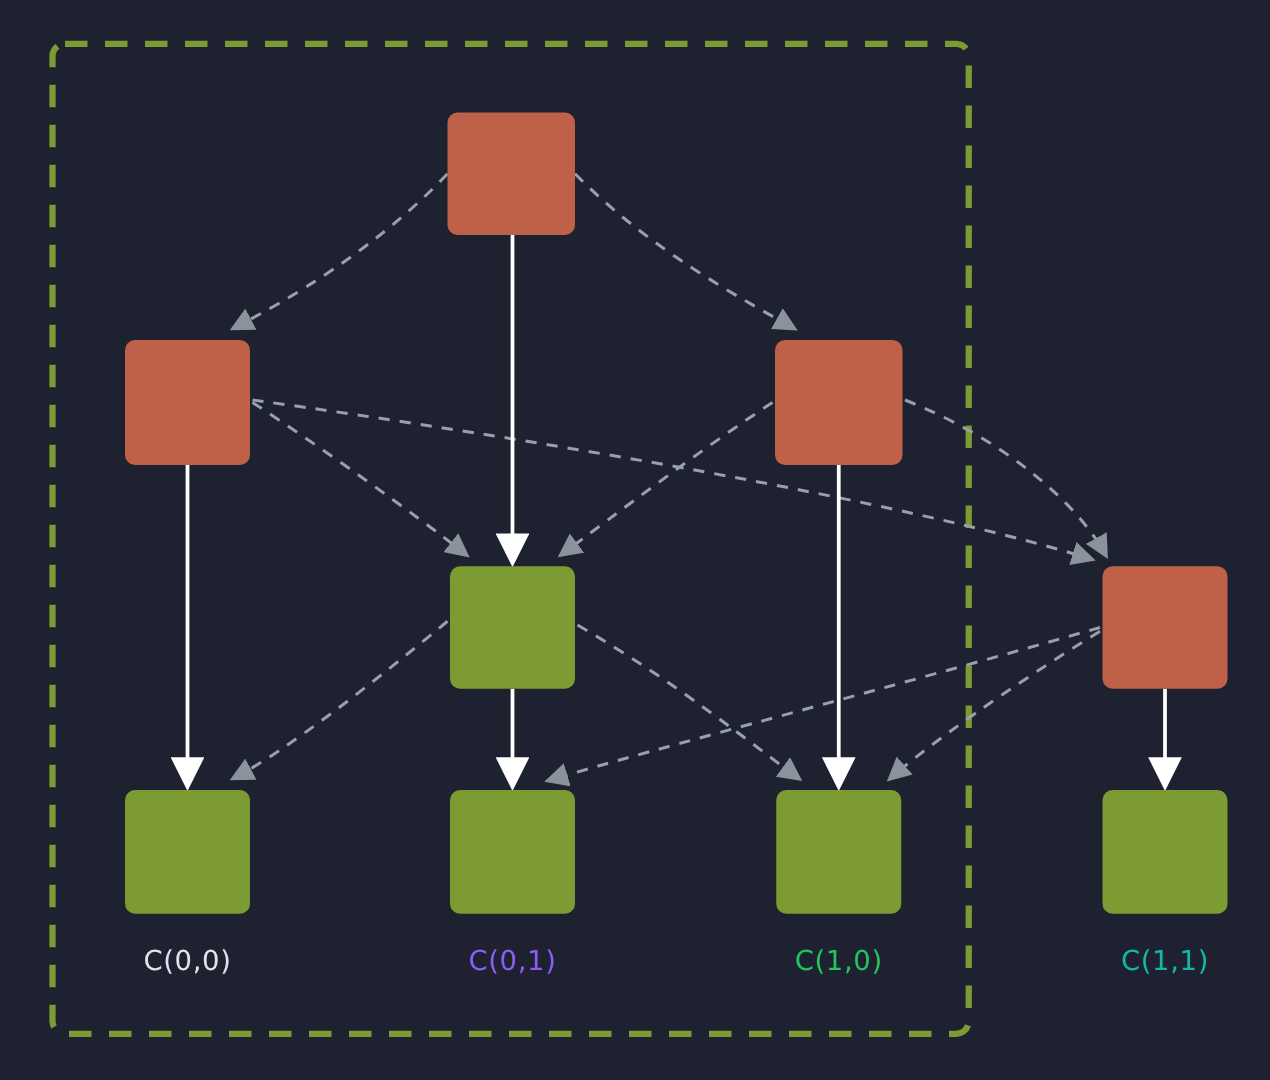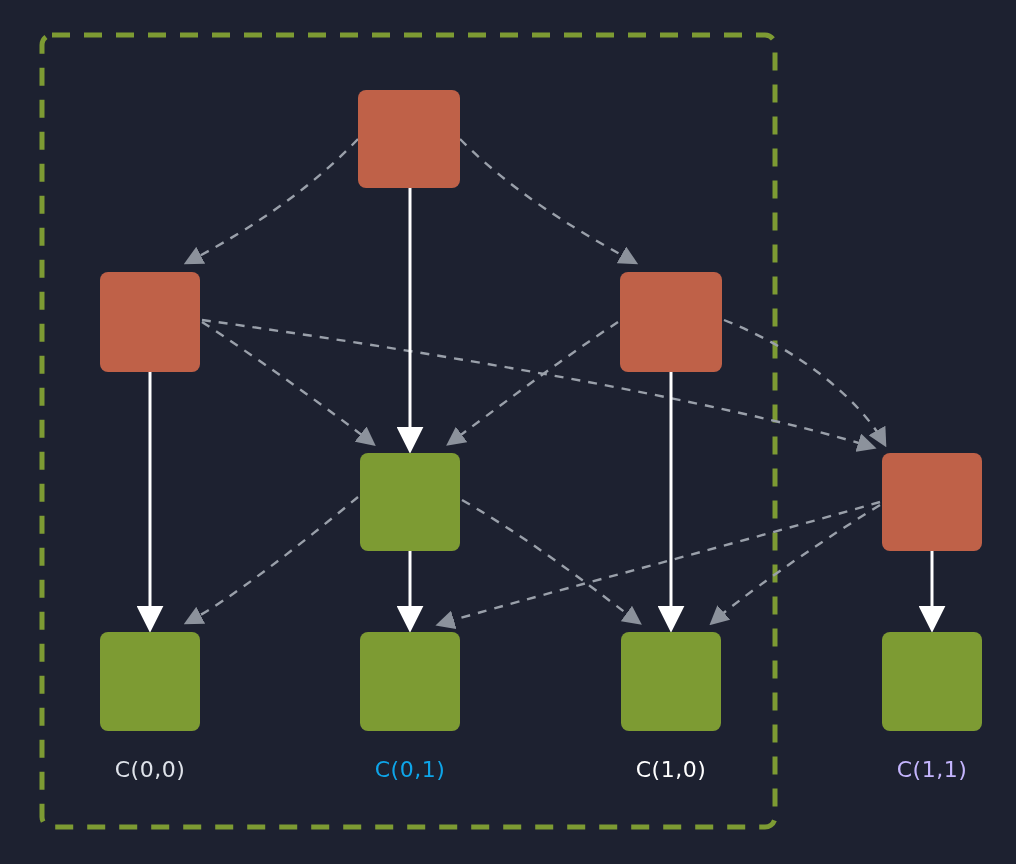--- a/index.html
+++ b/index.html
@@ -70,18 +70,18 @@
       <div class="node" style="left: 620px; top: 272px; width: 102px; height: 100px; background: rgb(191, 97, 72);"></div>
       <div class="node" style="left: 360px; top: 453px; width: 100px; height: 98px; background: rgb(125, 155, 51);"></div>
       <div class="node" style="left: 882px; top: 453px; width: 100px; height: 98px; background: rgb(191, 97, 72);"></div>
       <div class="node" style="left: 100px; top: 632px; width: 100px; height: 99px; background: rgb(125, 155, 51);"></div>
       <div class="node" style="left: 360px; top: 632px; width: 100px; height: 99px; background: rgb(125, 155, 51);"></div>
       <div class="node" style="left: 621px; top: 632px; width: 100px; height: 99px; background: rgb(125, 155, 51);"></div>
       <div class="node" style="left: 882px; top: 632px; width: 100px; height: 99px; background: rgb(125, 155, 51);"></div>
     </div>
   <div id="label-layer">
       <div class="col-label" style="left: 70px; top: 757px; width: 160px; color: rgb(223, 227, 234);">C(0,0)</div>
-      <div class="col-label" style="left: 330px; top: 757px; width: 160px; color: #0ea5e9;">C(0,1)</div>
-      <div class="col-label" style="left: 591px; top: 757px; width: 160px; color: #ffffff;">C(1,0)</div>
-      <div class="col-label" style="left: 852px; top: 757px; width: 160px; color: #c4b5fd;">C(1,1)</div>
+      <div class="col-label" style="left: 330px; top: 757px; width: 160px; color: #8b5cf6;">C(0,1)</div>
+      <div class="col-label" style="left: 591px; top: 757px; width: 160px; color: #22c55e;">C(1,0)</div>
+      <div class="col-label" style="left: 852px; top: 757px; width: 160px; color: #14b8a6;">C(1,1)</div>
     </div>
 
 </div>
 
 </body></html>

